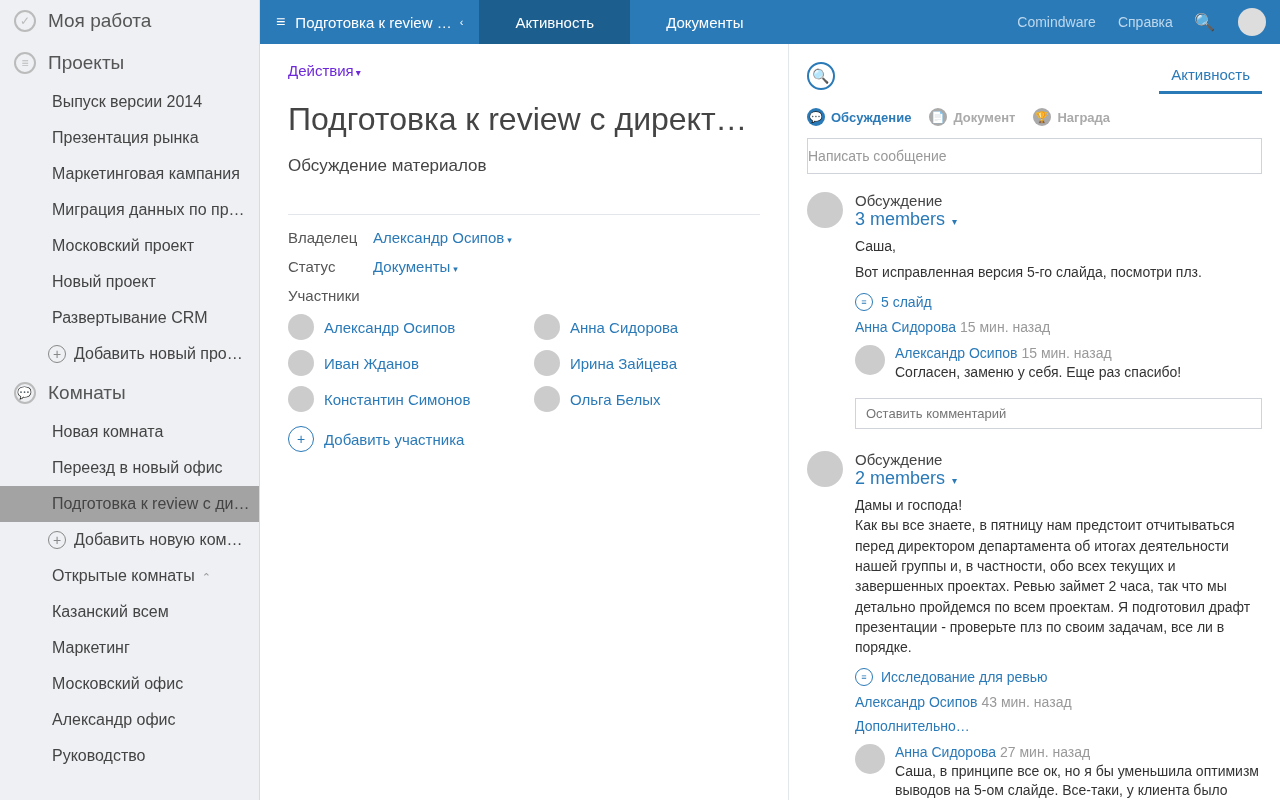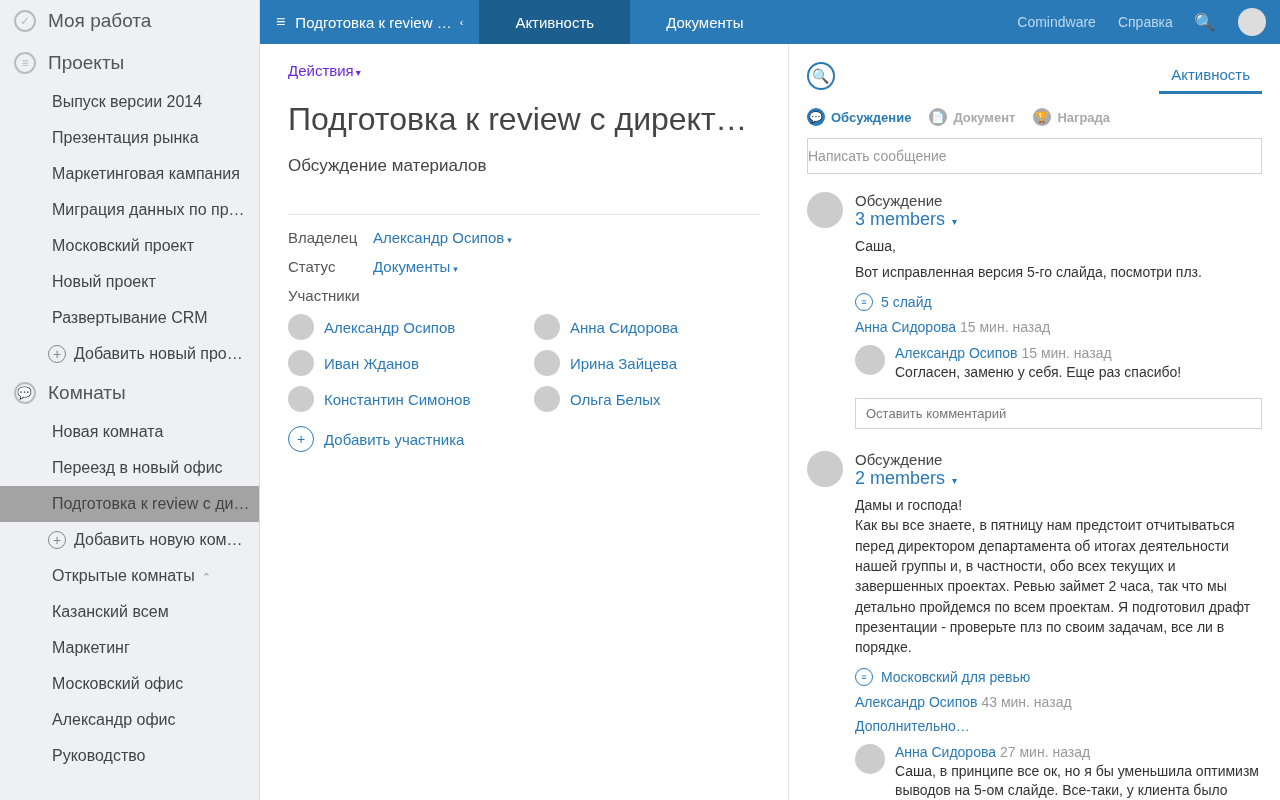--- a/index.html
+++ b/index.html
@@ -225,21 +225,21 @@
                   <div class="body">
                     <div class="meta2"><span class="au">Александр Осипов</span><span class="tm">15 мин. назад</span></div>
                     <div class="txt">Согласен, заменю у себя. Еще раз спасибо!</div>
                   </div>
                 </div><div class="cbox"><input type="text" placeholder="Оставить комментарий" style=""></div></div>
             </div>
             <div class="post">
               <div class="av"></div>
               <div class="body"><div class="typ">Обсуждение</div><div class="mem">2 members <span class="dd">▾</span></div><div class="txt">Дамы и господа!<br>Как вы все знаете, в пятницу нам предстоит отчитываться перед директором департамента об итогах деятельности нашей группы и, в частности, обо всех текущих и завершенных проектах. Ревью займет 2 часа, так что мы детально пройдемся по всем проектам. Я подготовил драфт презентации - проверьте плз по своим задачам, все ли в порядке.</div><div class="att">
                   <span class="aic">≡</span>
-                  <a>Московский для ревью</a>
+                  <a>Исследование для ревью</a>
                 </div><div class="meta"><span class="au">Александр Осипов</span><span class="tm">43 мин. назад</span></div><div class="more">Дополнительно…</div><div class="reply">
                   <div class="av"></div>
                   <div class="body">
                     <div class="meta2"><span class="au">Анна Сидорова</span><span class="tm">27 мин. назад</span></div>
                     <div class="txt">Саша, в принципе все ок, но я бы уменьшила оптимизм выводов на 5-ом слайде. Все-таки, у клиента было несколько</div>
                   </div>
                 </div></div>
             </div>
           </div>
       </div>

